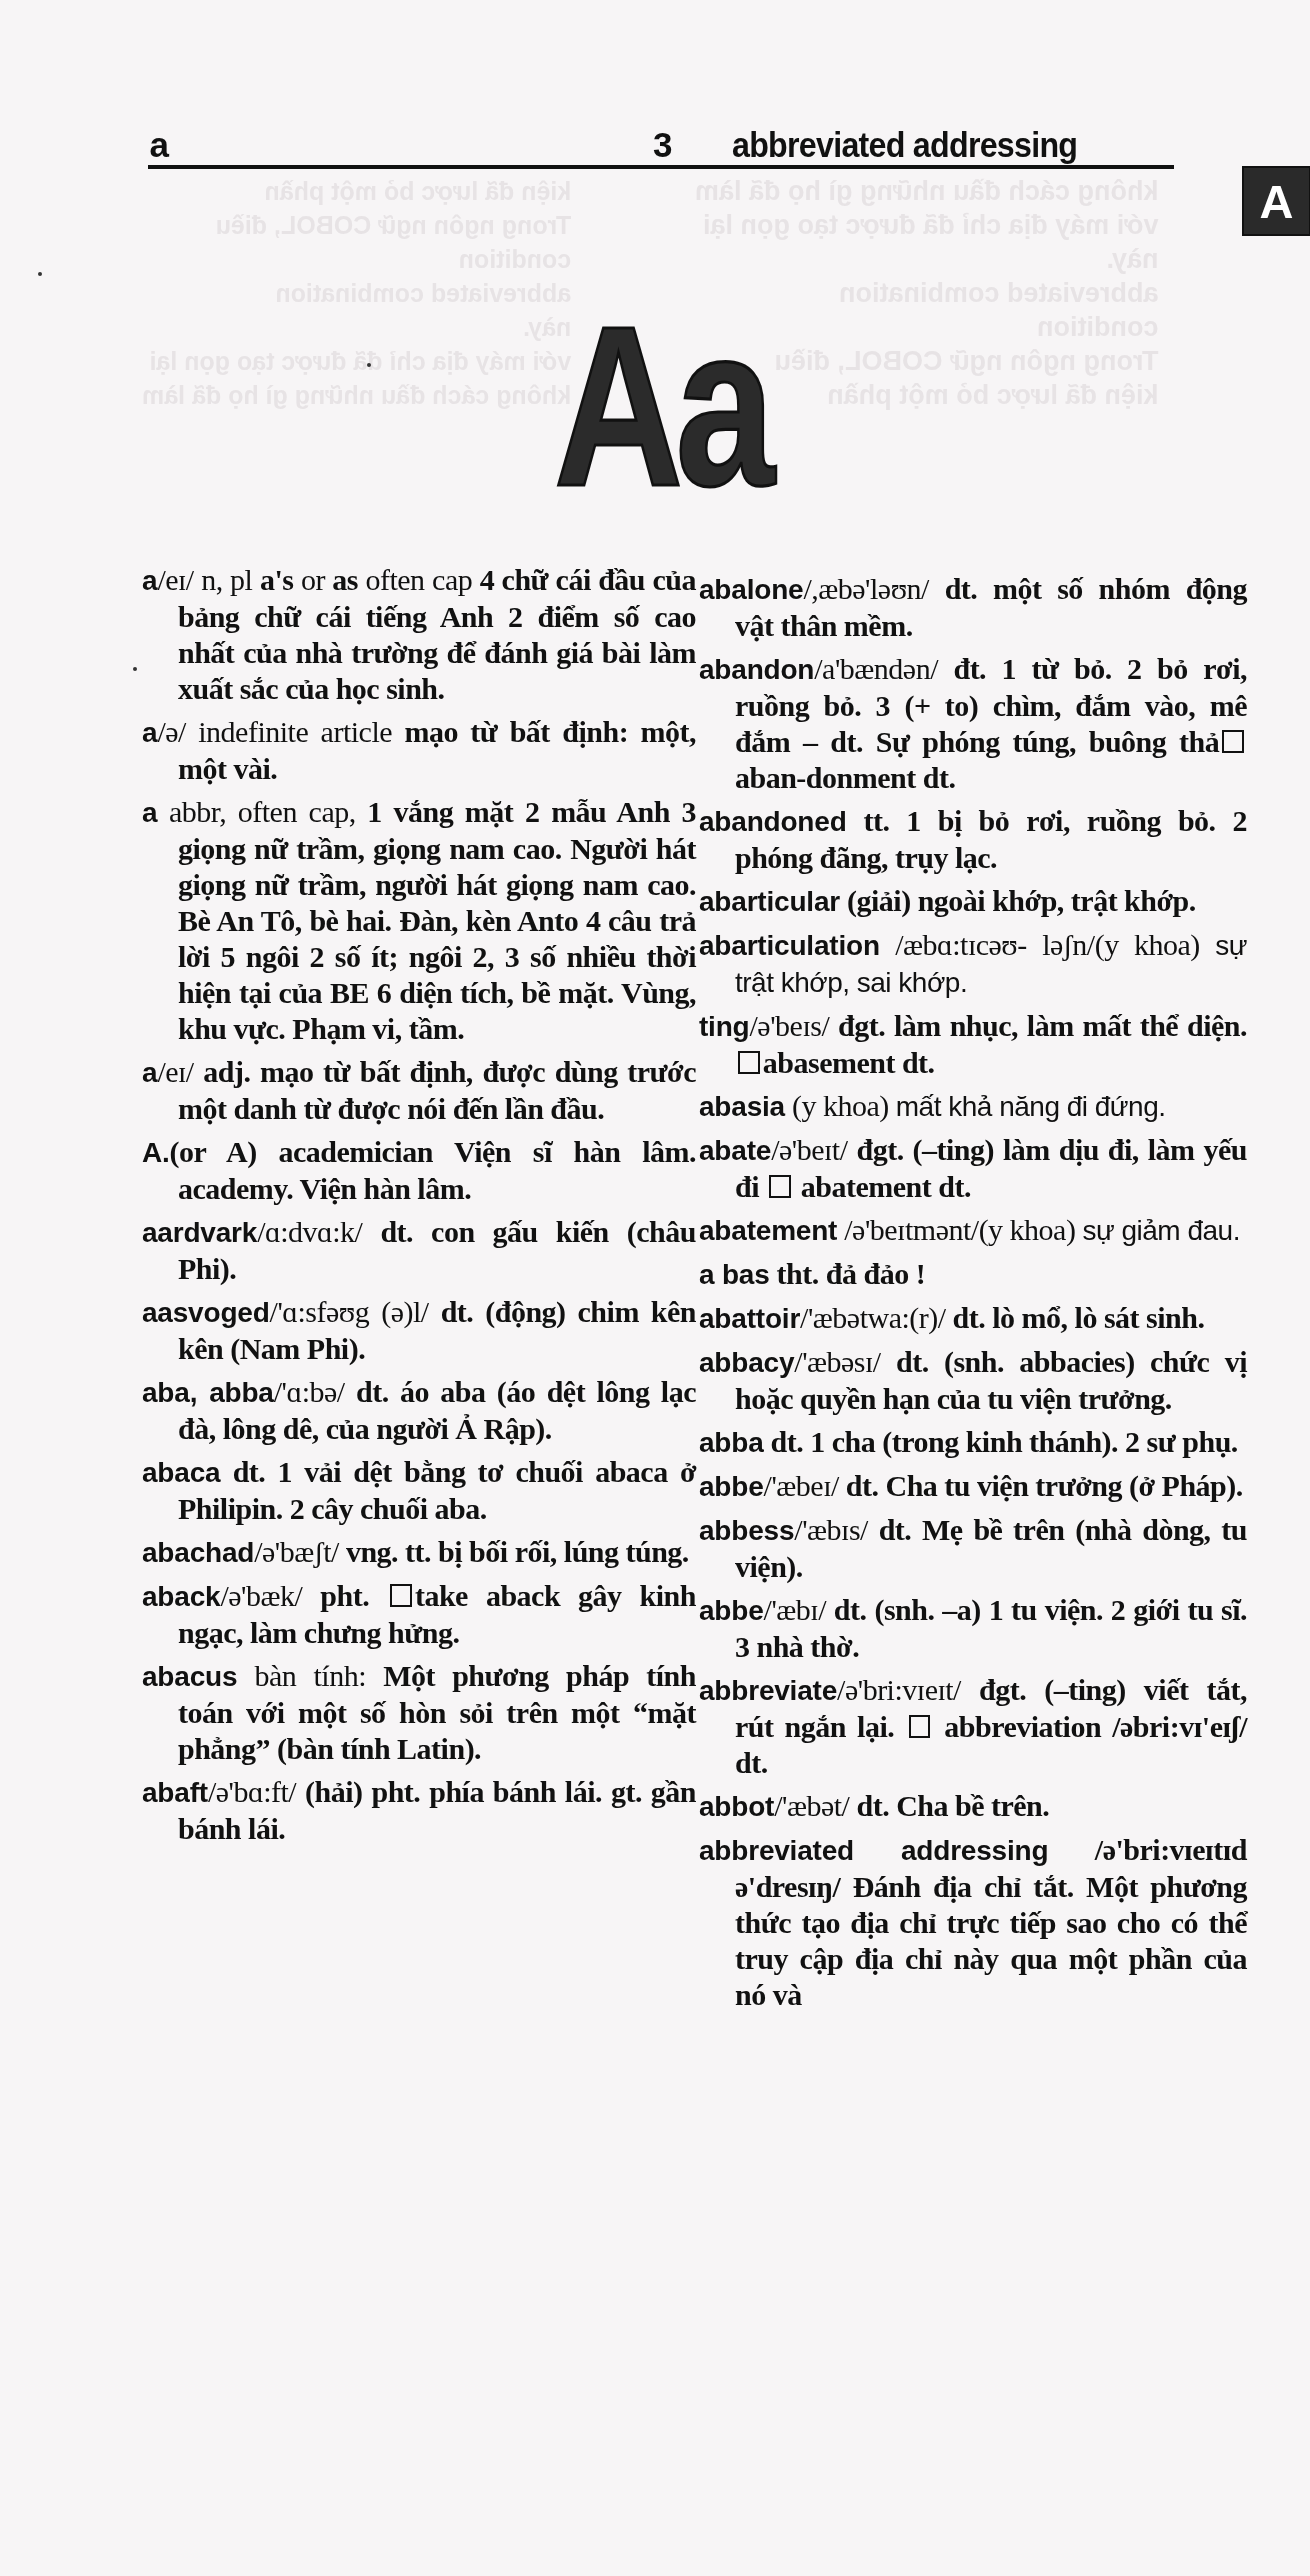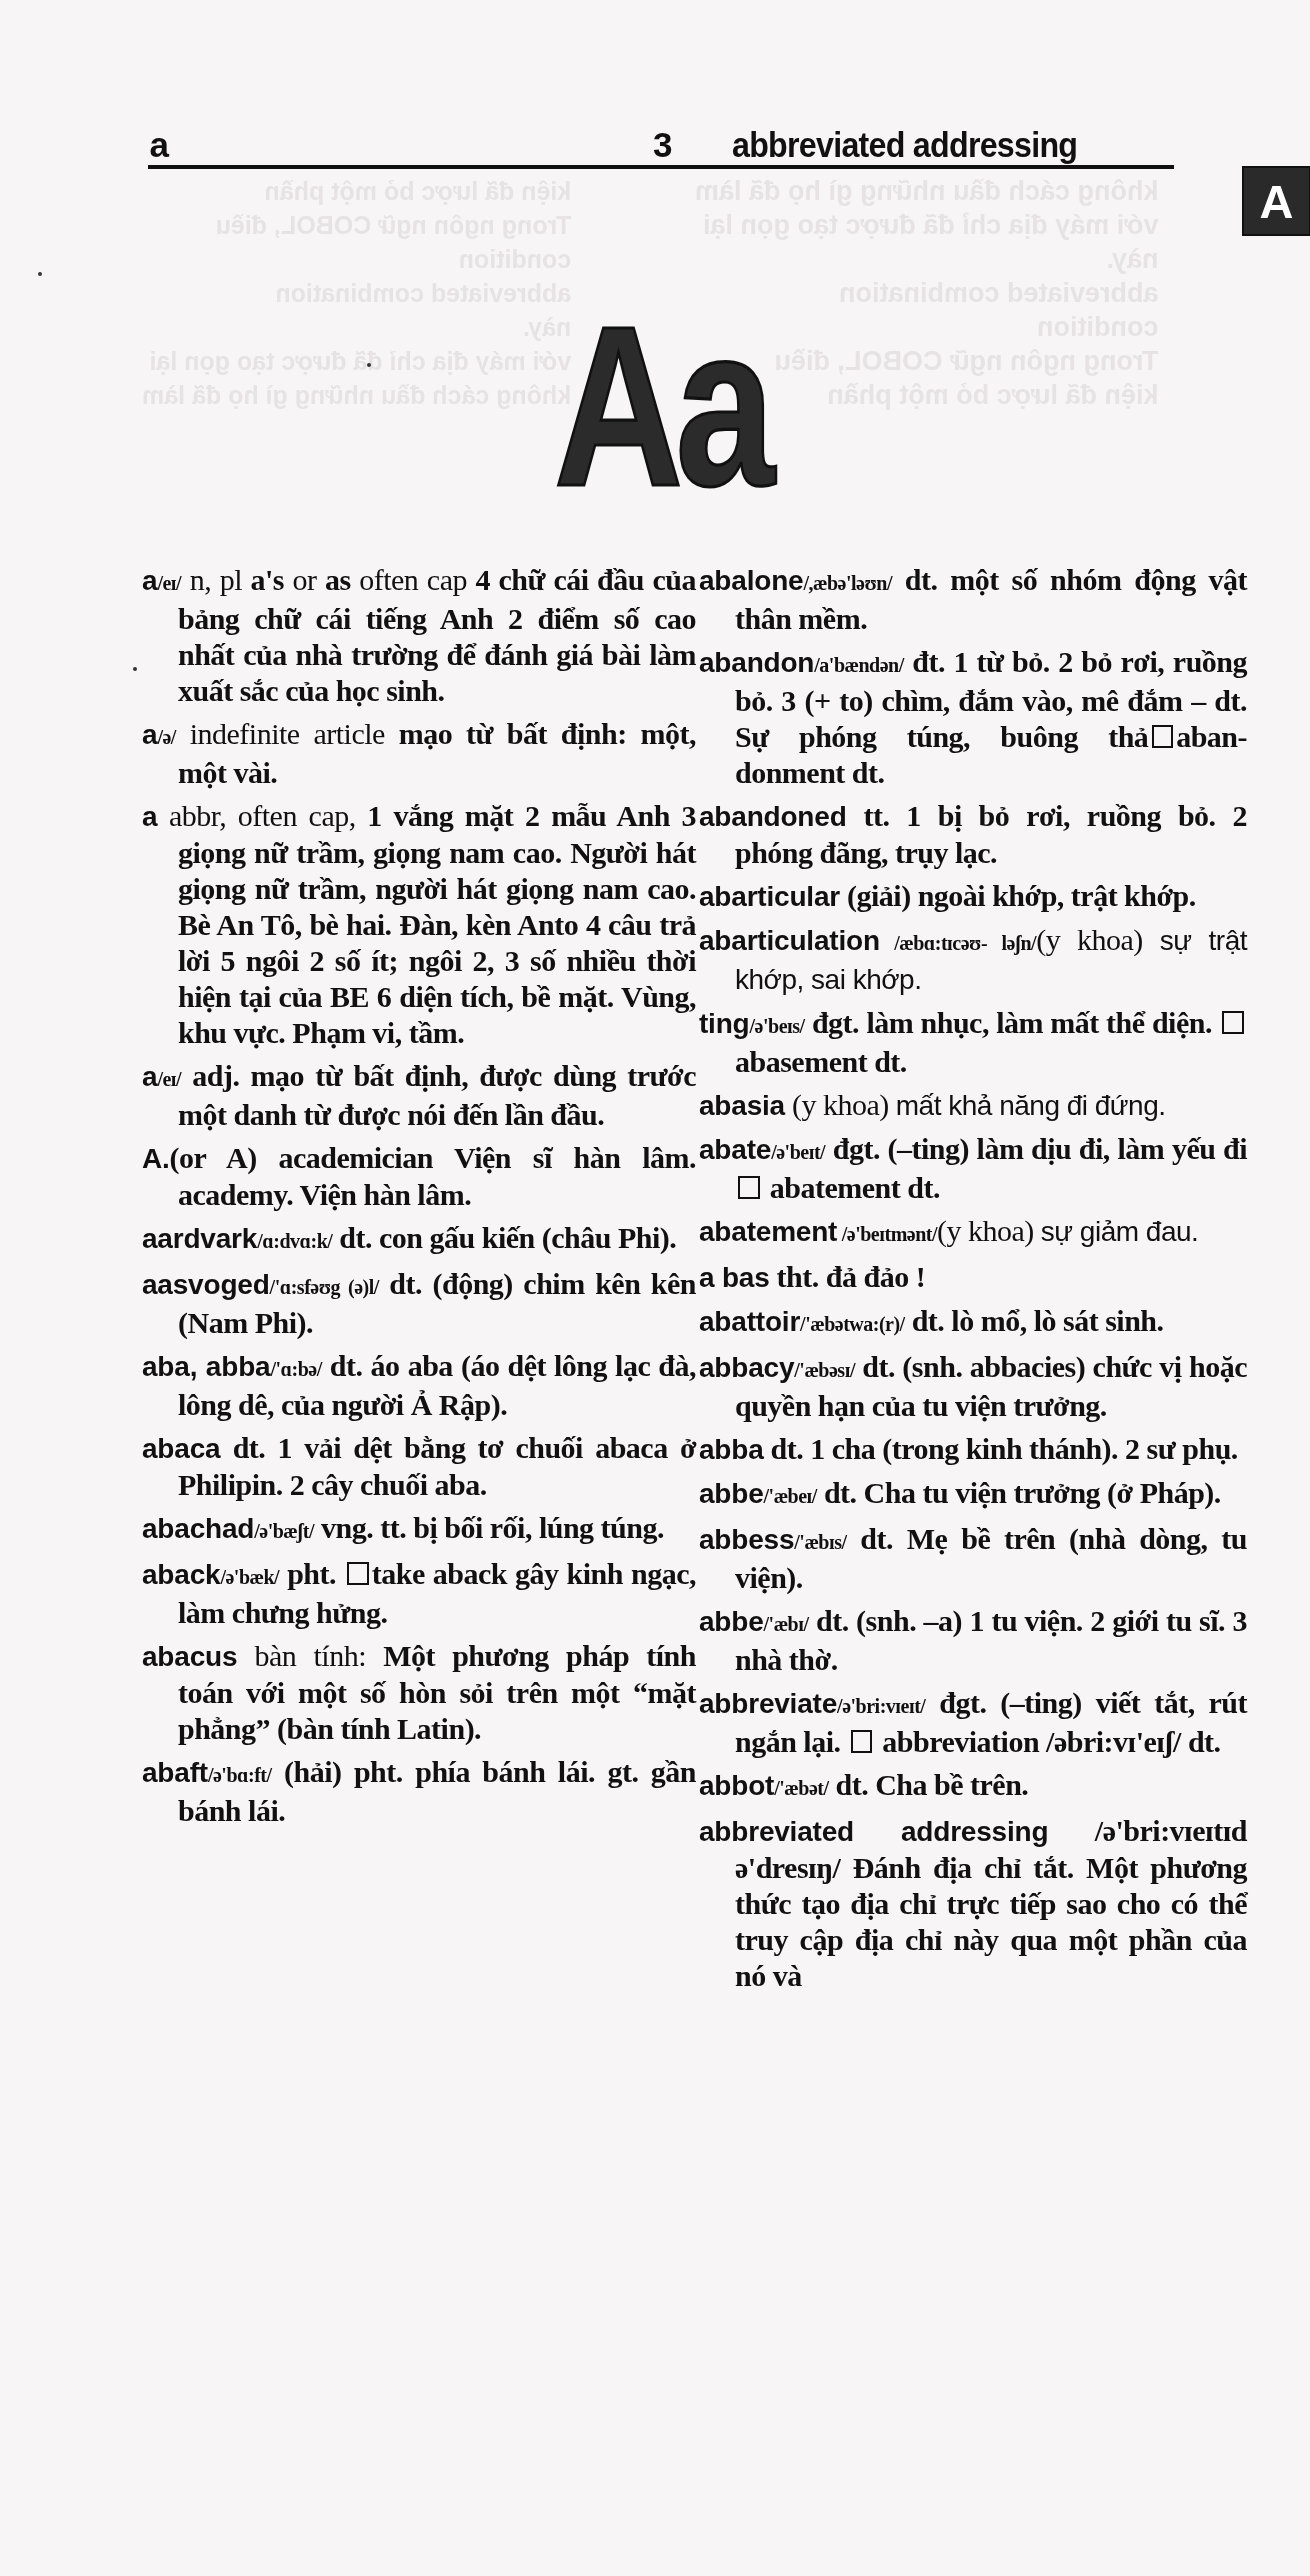--- a/index.html
+++ b/index.html
@@ -49,33 +49,33 @@
   .ghost {
     position: absolute; color: rgba(120,110,115,0.13);
     font-family: "Liberation Sans", "DejaVu Sans", sans-serif;
     font-weight: bold; font-size: 27px; line-height: 34px; white-space: pre;
     transform: scaleX(-1);
   }
 
   
   .col { position: absolute; top: 562px; }
   .col-left { left: 142px; width: 554px; }
-  .col-right { left: 699px; width: 548px; }
+  .col-right { left: 699px; width: 548px; margin-top: 9px; }
 
   .entry {
     font-size: 30px; line-height: 36px; font-weight: bold;
     padding-left: 36px; text-indent: -36px; margin-bottom: 7px;
     text-align: justify;
     letter-spacing: -0.5px;
   }
   .entry .hw {
     font-family: "Liberation Sans", "DejaVu Sans", sans-serif;
     font-weight: bold; font-size: 28px; letter-spacing: -0.2px;
   }
-  .entry .pron { font-weight: bold; font-size: 20px; }
+  .entry .pron { font-weight: normal; font-size: 30px; }
   .entry .it { font-weight: normal; }
   .entry .sans { font-family: "Liberation Sans", "DejaVu Sans", sans-serif; font-weight: normal; font-size: 28px; }
   .entry .body { font-family: "Liberation Serif", "DejaVu Serif", serif; }
   .entry .box {
     display: inline-block; width: 17.4px; height: 19px; border: 2.4px solid #111;
     vertical-align: -0.8px; margin: 0 3.2px; text-indent: 0;
   }
 
   .stray-dot { position: absolute; width: 4px; height: 4px; border-radius: 50%; background: #333; }
 </style>

